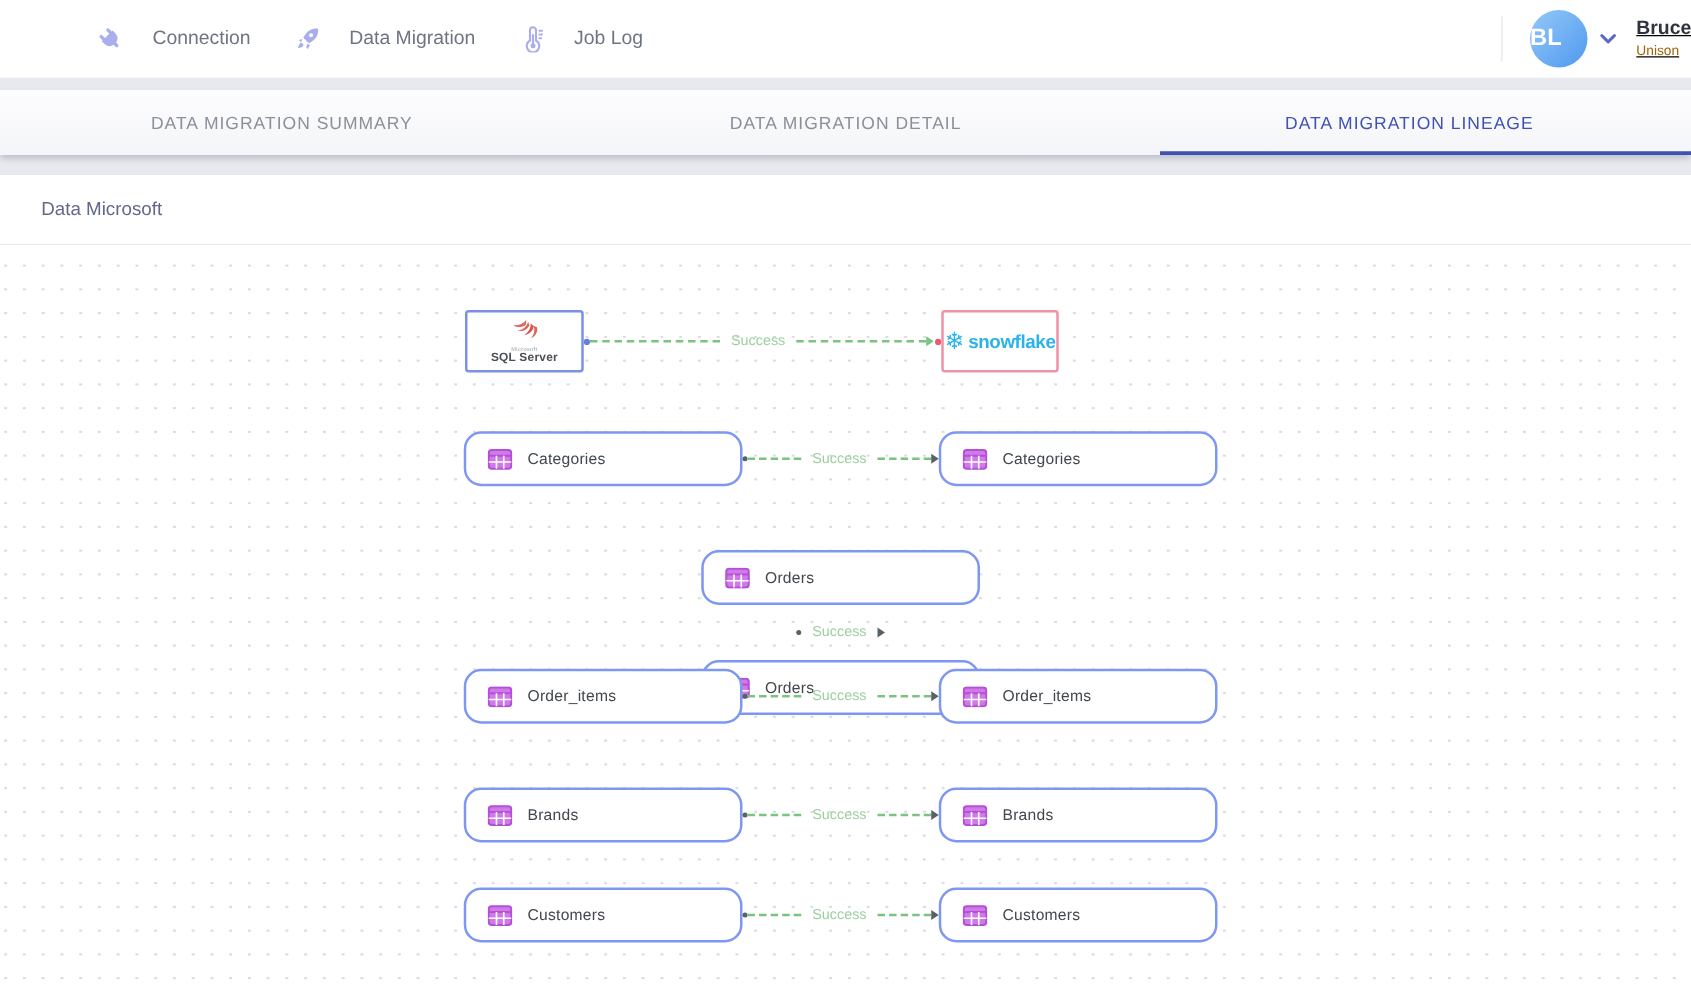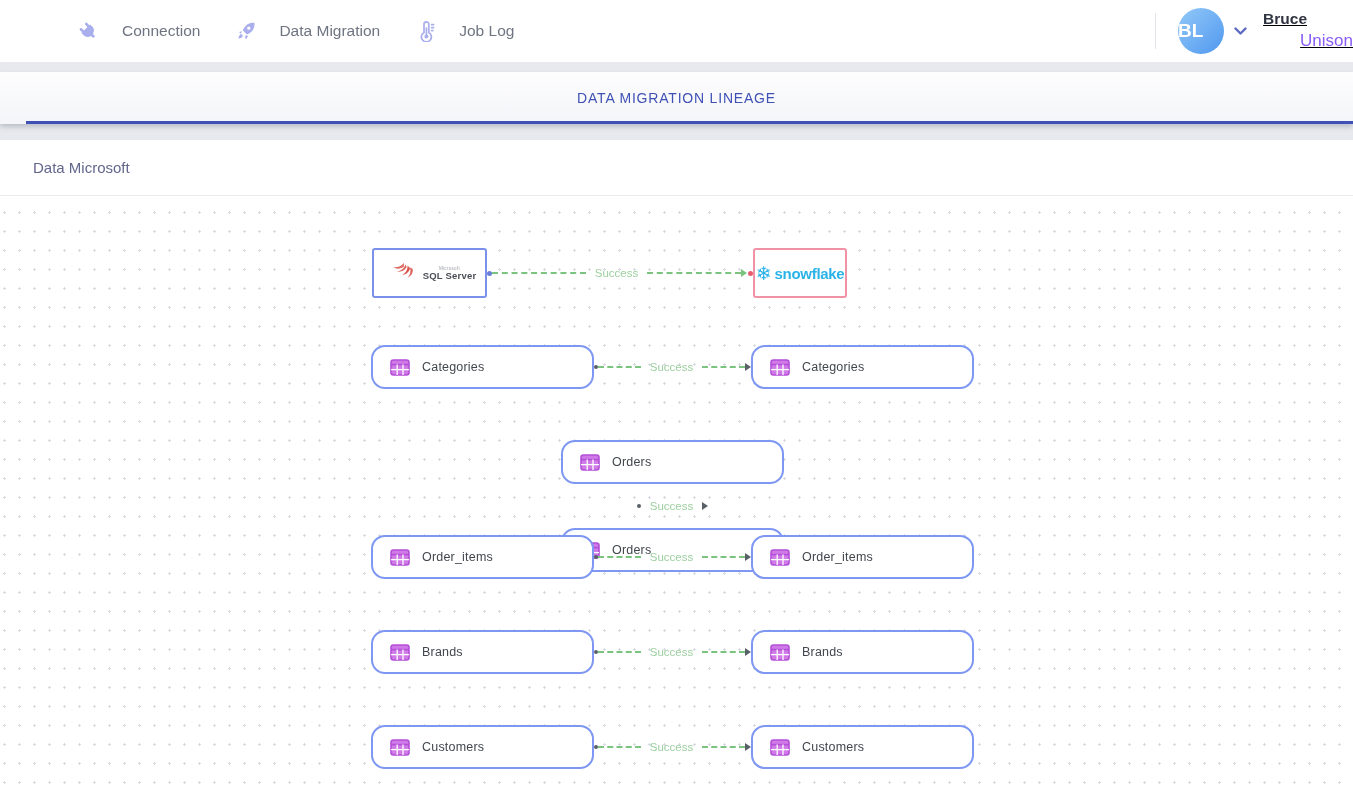--- a/index.html
+++ b/index.html
@@ -14,42 +14,42 @@
   .logo-super { position:absolute; top:-11px; right:-4px; font-size:17px; font-weight:bold; color:#2272c3; }
   .nav { display:flex; gap:36px; margin-left:62px; }
   .nav-item { display:flex; align-items:center; gap:23px; font-size:15.5px; color:#6e7480; cursor:pointer; }
   .user-area { margin-left:auto; display:flex; align-items:center; }
   .v-divider { width:1px; height:36px; background:#e3e5ea; margin-right:22px; }
   .avatar { width:46px; height:46px; border-radius:50%; background:linear-gradient(135deg,#94c9f8,#4f98ef); color:#fff;
             font-size:19px; font-weight:bold; display:flex; align-items:center; justify-content:flex-start; cursor:pointer; }
   .chevron { margin:0 16px 0 10px; cursor:pointer; display:flex; }
   .user-names { line-height:1.35; white-space:nowrap;text-decoration:underline; }
   .user-name { font-size:15.5px; font-weight:bold; color:#2f3440; }
-  .user-org { font-size:17px; color:#8b5cf6;margin-left:37px; }
+  .user-org { font-size:11px; color:#a16207; }
 
   
   .band1 { height:10px; background:#e7e9ee; }
   .band2 { height:16px; background:#e7e9ee; }
   .tabs { height:52px; display:flex; background:linear-gradient(#fdfdfe,#f4f5f8); box-shadow:0 3px 5px rgba(110,115,130,.35); position:relative; z-index:3; }
   .tab { flex:1; display:flex; align-items:center; justify-content:center; font-size:14px; letter-spacing:0.8px;
          color:#8a8f9a; font-weight:500; cursor:pointer; position:relative; }
   .tab.active { color:#3f51b5;text-align:right; }
   .tab.active::after { content:""; position:absolute; left:26px; right:0; bottom:0; height:3px; background:#3f51b5; }
 
   .title-band { height:56px; background:#fff; display:flex; align-items:center; padding-left:33px;
                 border-bottom:1px solid #e9ebef; font-size:15px; color:#62678c; }
 
   
   .canvas { position:relative; height:599px; background-color:#fff;
             background-image:radial-gradient(circle, #d9dbe3 1px, rgba(0,0,0,0) 1.2px);
             background-size:15px 19px; background-position:12px 26px; }
 
   .sys-row { position:absolute; left:372px; top:52px; width:475px; height:50px; display:flex; align-items:center; }
-  .sys-node { width:115px; height:50px; background:#fff; border:2px solid #7b90ea; border-radius:3px;
-              display:flex; flex-direction:row; align-items:center; justify-content:center; cursor:pointer; flex:none; }
+  .sys-node { width:95px; height:50px; background:#fff; border:2px solid #7b90ea; border-radius:3px;
+              display:flex; flex-direction:column; align-items:center; justify-content:center; cursor:pointer; flex:none; }
   .sys-node.target { width:94px; border-color:#f191a5; flex-direction:row; gap:3px; }
 
   .sqllogo { display:flex; flex-direction:column; align-items:center; line-height:1; }
   .sql-ms { font-size:4.5px; color:#9b9fa6; letter-spacing:0.3px; margin-top:1px; }
   .sql-name { font-size:9.5px; font-weight:bold; color:#4a4f55; letter-spacing:0.2px; }
 
   .sf-glyph { font-size:19px; color:#2bb3e8; line-height:1; }
   .sf-name { font-size:15px; color:#2bb3e8; letter-spacing:-0.3px;font-weight:bold; }
 
   
@@ -129,20 +129,26 @@
     <div class="user-names">
       <div class="user-name">Bruce</div>
       <div class="user-org">Unison</div>
     </div>
   </div>
 </div>
 
 <div class="band1"></div>
 
 <div class="tabs">
+  <div class="tab">
+    <span>DATA MIGRATION SUMMARY</span>
+  </div>
+  <div class="tab">
+    <span>DATA MIGRATION DETAIL</span>
+  </div>
   <div class="tab active">
     <span>DATA MIGRATION LINEAGE</span>
   </div>
 </div>
 
 <div class="band2"></div>
 
 <div class="title-band">
   <span>Data Microsoft</span>
 </div>
@@ -328,21 +334,21 @@
             <line x1="7.2" y1="5.6" x2="7.2" y2="16"></line>
             <line x1="13" y1="5.6" x2="13" y2="16"></line>
             <line x1="1" y1="10.6" x2="19" y2="10.6"></line>
           </g>
         </svg>
       </span>
       <span class="tnode-label">Brands</span>
     </div>
   </div>
 
-  <div class="row" style="top: 529px;">
+  <div class="row" style="top: 514px;">
     <div class="tnode">
       <span style="display:flex;">
         <svg width="20" height="17" viewBox="0 0 20 17">
           <rect x="1" y="1" width="18" height="15" rx="2.4" fill="#d07ae8" stroke="#b44fd8" stroke-width="1.6"></rect>
           <path d="M1 5.6h18" stroke="#b44fd8" stroke-width="1.6"></path>
           <g stroke="#fff" stroke-width="1.3">
             <line x1="7.2" y1="5.6" x2="7.2" y2="16"></line>
             <line x1="13" y1="5.6" x2="13" y2="16"></line>
             <line x1="1" y1="10.6" x2="19" y2="10.6"></line>
           </g>

